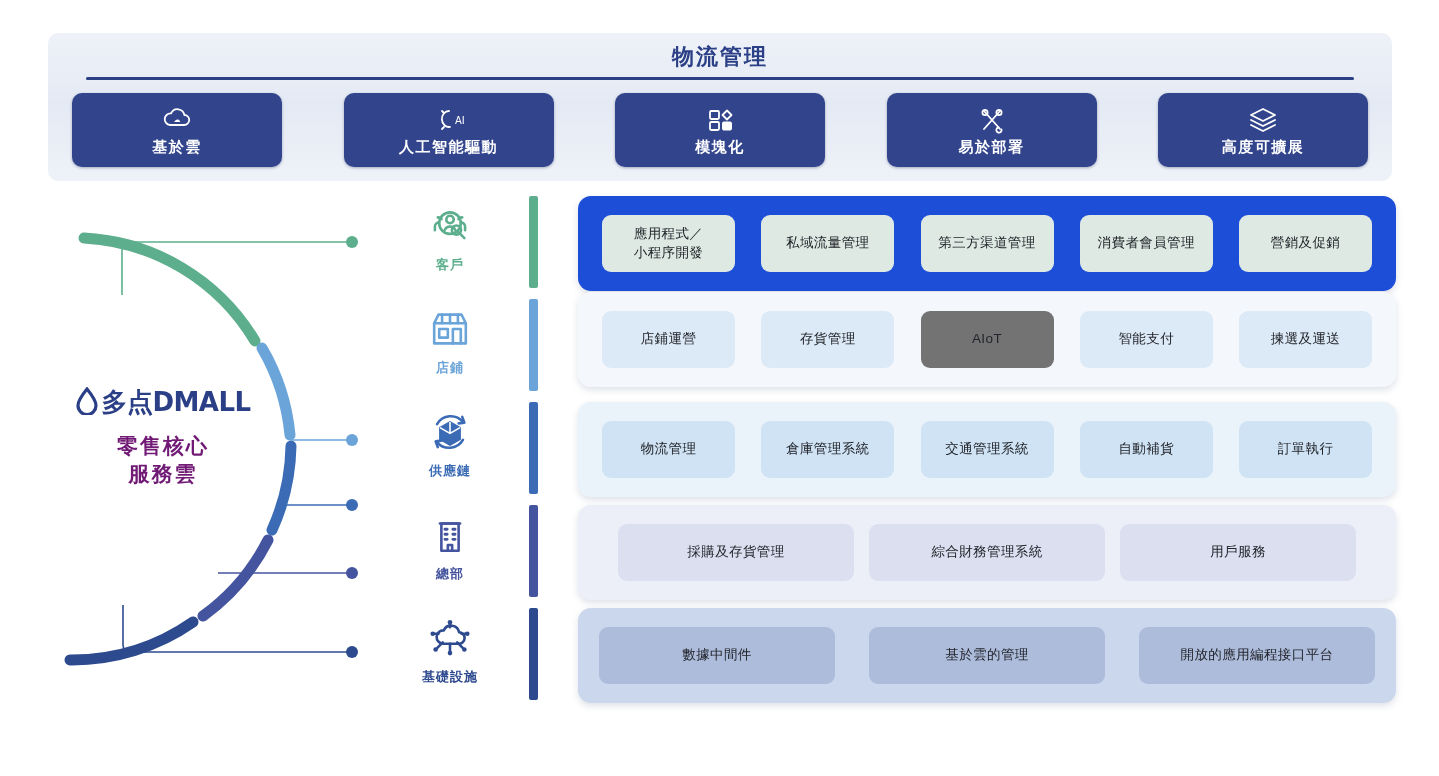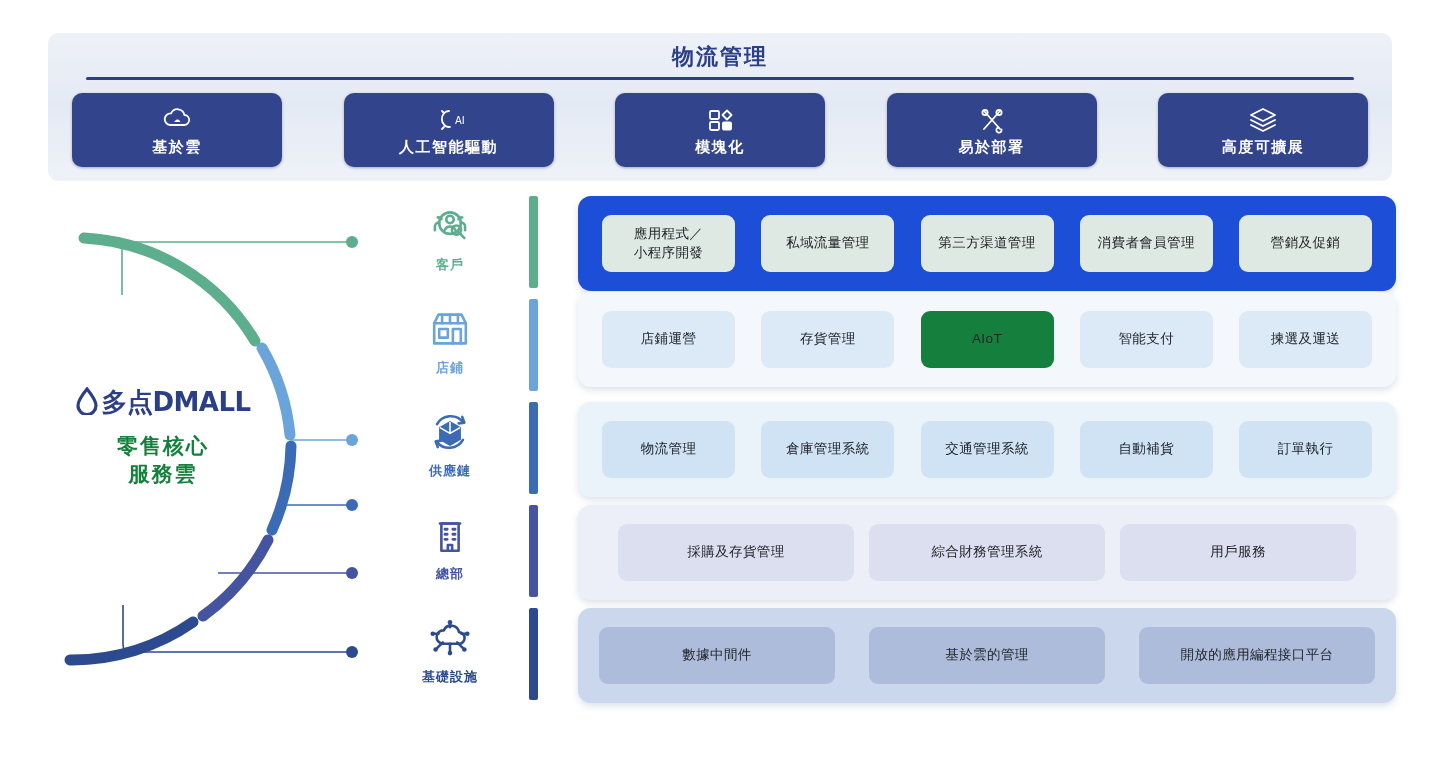--- a/index.html
+++ b/index.html
@@ -47,21 +47,21 @@
   #left-diagram{position:absolute;left:40px;top:190px;width:340px;height:520px;}
   #brand-block{
     position:absolute;left:18px;top:195px;width:210px;text-align:center;
   }
   #brand-logo-row{display:flex;align-items:center;justify-content:center;gap:2px;}
   #brand-logo-text{
     font-size:26px;font-weight:bold;color:#2b3f86;letter-spacing:-.5px;
     font-family:"DejaVu Sans",sans-serif;
   }
   #brand-sub{
-    margin-top:12px;font-size:21px;font-weight:bold;color:#15803d;
+    margin-top:12px;font-size:21px;font-weight:bold;color:#701a75;
     line-height:1.35;letter-spacing:2px;
   }
 
   
   #icon-column{position:absolute;left:404px;top:196px;width:92px;height:512px;}
   .icon-cell{
     position:absolute;left:0;width:92px;height:86px;
     display:flex;flex-direction:column;align-items:center;justify-content:flex-start;
   }
   .icon-cell .ic-glyph{height:52px;display:flex;align-items:center;justify-content:center;}
@@ -277,21 +277,21 @@
         <div class="chip w5" style="background: rgb(221, 233, 226);">私域流量管理</div>
         <div class="chip w5" style="background: rgb(221, 233, 226);">第三方渠道管理</div>
         <div class="chip w5" style="background: rgb(221, 233, 226);">消費者會員管理</div>
         <div class="chip w5" style="background: rgb(221, 233, 226);">營銷及促銷</div>
       </div>
     </div>
     <div class="row-panel" style="top: 292px; height: 95px; background: rgb(244, 248, 252);">
       <div class="row-inner">
         <div class="chip w5" style="background: rgb(220, 233, 246);">店鋪運營</div>
         <div class="chip w5" style="background: rgb(220, 233, 246);">存貨管理</div>
-        <div class="chip w5" style="background: #15803d;">AIoT</div>
+        <div class="chip w5" style="background: #737373;">AIoT</div>
         <div class="chip w5" style="background: rgb(220, 233, 246);">智能支付</div>
         <div class="chip w5" style="background: rgb(220, 233, 246);">揀選及運送</div>
       </div>
     </div>
     <div class="row-panel" style="top: 402px; height: 95px; background: rgb(234, 242, 250);">
       <div class="row-inner">
         <div class="chip w5" style="background: rgb(207, 227, 244);">物流管理</div>
         <div class="chip w5" style="background: rgb(207, 227, 244);">倉庫管理系統</div>
         <div class="chip w5" style="background: rgb(207, 227, 244);">交通管理系統</div>
         <div class="chip w5" style="background: rgb(207, 227, 244);">自動補貨</div>

